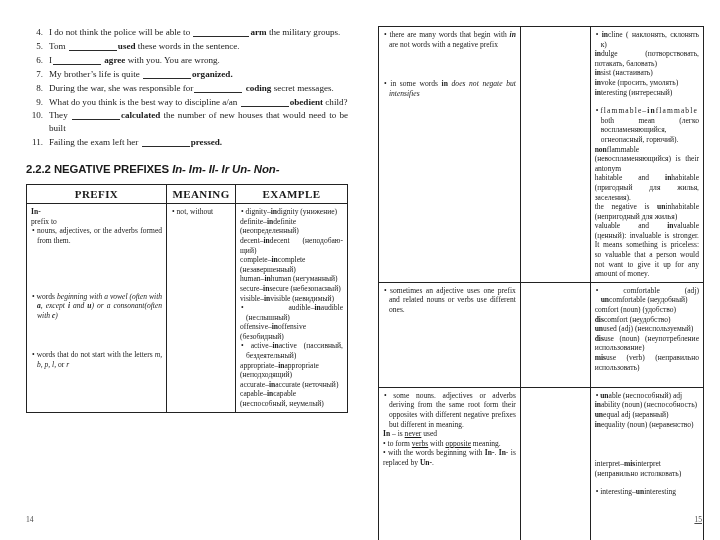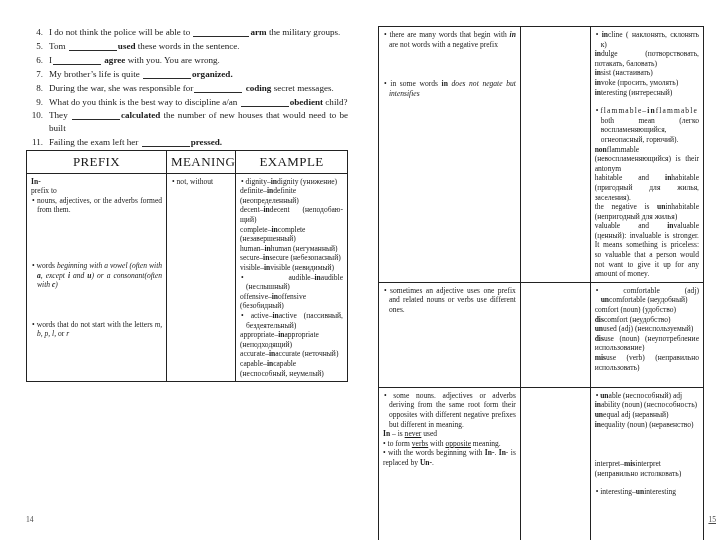--- a/index.html
+++ b/index.html
@@ -28,38 +28,38 @@
   .blank.lg{width:56px;}
 
   
   .sec-head{font-family:"Liberation Sans", sans-serif;font-weight:bold;
             font-size:11.4px;margin:15px 0 9px 0;letter-spacing:-0.1px;}
   .sec-head .pfx{font-style:italic;font-size:11.4px;}
 
   
   table.t{border-collapse:collapse;width:100%;table-layout:fixed;}
   table.t td,table.t th{border:1px solid #222;vertical-align:top;padding:3px 4px;}
-  th.hd{font-size:13px;font-weight:normal;text-align:center;padding:4px 2px;
+  th.hd{font-size:11px;font-weight:bold;text-align:center;padding:4px 2px;
         letter-spacing:.4px;}
   .c1{width:44.5%;}
   .c2{width:20.5%;}
   .c3{width:35%;}
   .cell{font-size:7.55px;line-height:9.6px;text-align:justify;}
   .li{display:block;text-indent:-5px;padding-left:6px;margin:0;}
   .plain{display:block;}
   .gap{display:block;height:9px;}
   .gap-lg{display:block;height:30px;}
   .gap-xl{display:block;height:46px;}
   .bd{font-weight:bold;}
   .sp{letter-spacing:1.1px;}
 
   
   .folio{position:absolute;bottom:16px;font-size:7.6px;color:#4a4a4a;}
   .folio-l{left:26px;}
-  .folio-r{right:4px;text-decoration:underline;}
+  .folio-r{right:18px;text-decoration:underline;}
 </style>
 </head>
 <body>
 
 <div class="spread">
 
   <div class="page page-left">
 
     <ol class="ex-list" id="ex-list">
         <li class="ex-item">
@@ -89,20 +89,25 @@
         <li class="ex-item">
           <span class="ex-num">10.</span>
           <span class="ex-txt">They <span class="blank"></span><b>calculated</b> the number of new houses that would need to be built</span>
         </li>
         <li class="ex-item">
           <span class="ex-num">11.</span>
           <span class="ex-txt">Failing the exam left her <span class="blank"></span><b>pressed.</b></span>
         </li>
       </ol>
 
+    <div class="sec-head">
+      <span>2.2.2</span>
+      <span>NEGATIVE PREFIXES</span>
+      <span class="pfx">In-  Im-  Il-  Ir  Un-  Non-</span>
+    </div>
 
     <table class="t">
       <thead>
         <tr>
           <th class="hd c1">PREFIX</th>
           <th class="hd c2">MEANING</th>
           <th class="hd c3">EXAMPLE</th>
         </tr>
       </thead>
       <tbody id="left-body">

